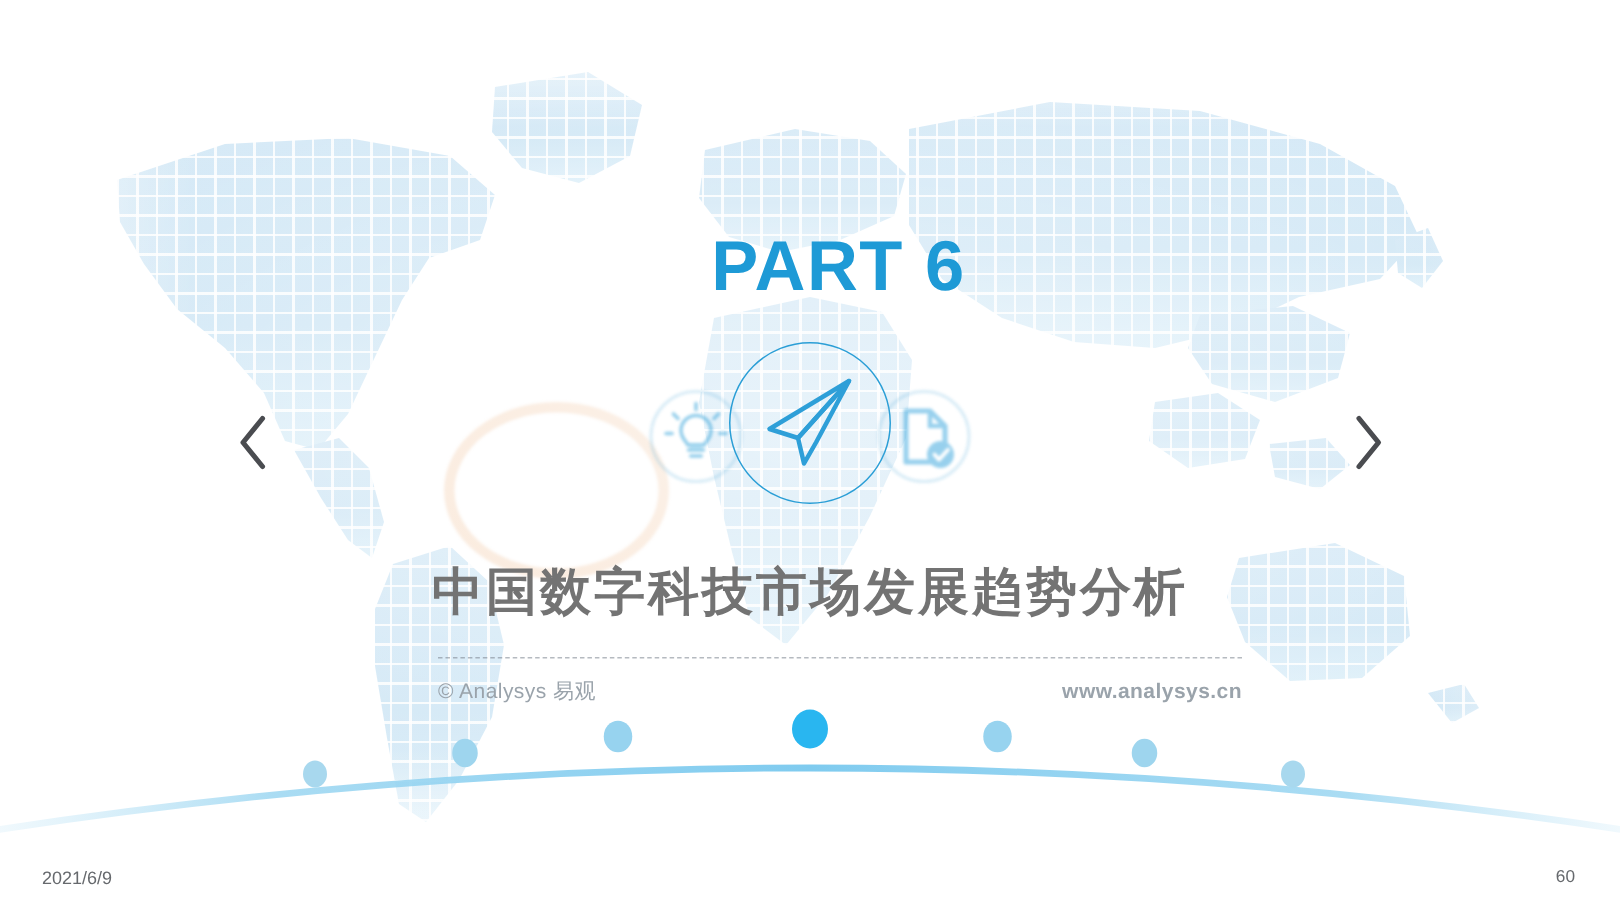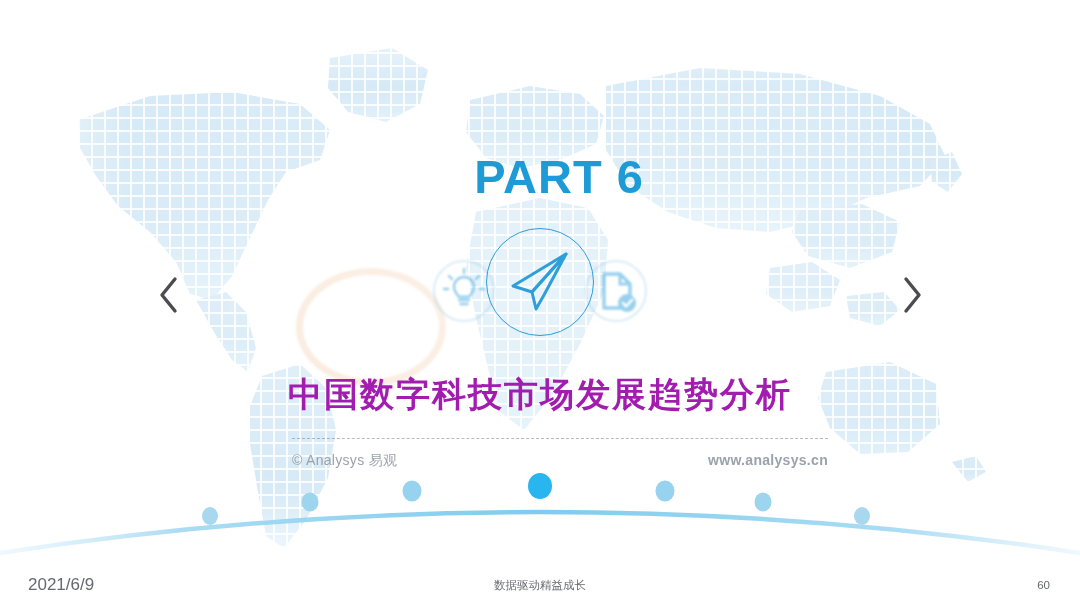--- a/index.html
+++ b/index.html
@@ -76,21 +76,21 @@
   .icon-side .ring{
     position:absolute; inset:0;
     border:2px solid rgba(93,176,219,.45); border-radius:50%;
   }
 
   
   .main-heading{
     position:absolute; left:0; right:0; top:372px;
     text-align:center;
     font-size:34px; font-weight:bold; letter-spacing:2px;
-    color:#a21caf;
+    color:#737373;
     font-family:"Liberation Sans","DejaVu Sans",sans-serif;
   }
 
   
   .divider{
     position:absolute; left:292px; top:438px; width:536px; height:0;
     border-top:1px dashed rgba(120,130,140,.55);
   }
   .credit{
     position:absolute; top:452px; font-size:14px; color:#9aa3ab;
@@ -115,21 +115,21 @@
   
   .arc-wrap{ position:absolute; left:0; top:440px; width:1080px; height:120px; }
   .arc-svg{ width:1080px; height:120px; display:block; }
 
   
   .footer{
     position:absolute; left:0; right:0; bottom:0; height:46px;
     display:flex; align-items:center;
   }
   .footer-date{
-    position:absolute; left:28px; font-size:17px; color:#66696d;
+    position:absolute; left:28px; font-size:12px; color:#66696d;
     font-family:"Liberation Sans","DejaVu Sans",sans-serif;
   }
   .footer-center{
     position:absolute; left:0; right:0; text-align:center;
     font-size:11.5px; color:#6a6d71;
     font-family:"Liberation Sans","DejaVu Sans",sans-serif;
   }
   .footer-page{
     position:absolute; right:30px; font-size:11.5px; color:#66696d;
     font-family:"Liberation Sans","DejaVu Sans",sans-serif;
@@ -266,17 +266,16 @@
       <ellipse cx="412" cy="51" rx="9.5" ry="10.5" fill="#97d3ef"></ellipse>
       <ellipse cx="540" cy="46" rx="12" ry="13" fill="#29b6f0"></ellipse>
       <ellipse cx="665" cy="51" rx="9.5" ry="10.5" fill="#97d3ef"></ellipse>
       <ellipse cx="763" cy="62" rx="8.5" ry="9.5" fill="#9ed5ee"></ellipse>
       <ellipse cx="862" cy="76" rx="8" ry="9" fill="#a8d8ee"></ellipse>
     </svg>
   </div>
 
   <div class="footer">
     <span class="footer-date">2021/6/9</span>
-    <span class="footer-center">数据驱动精益成长</span>
     <span class="footer-page">60</span>
   </div>
 
 </div>
 
 </body></html>

